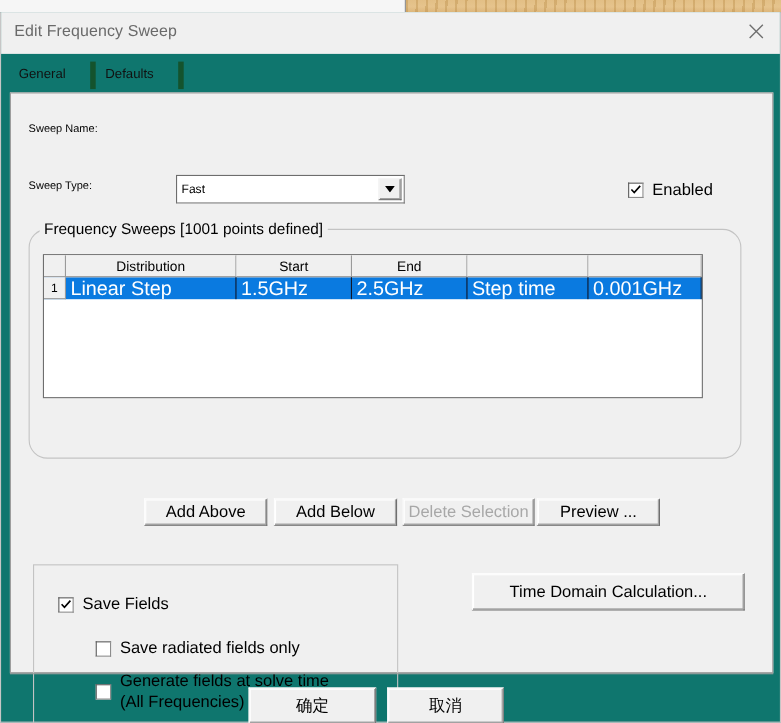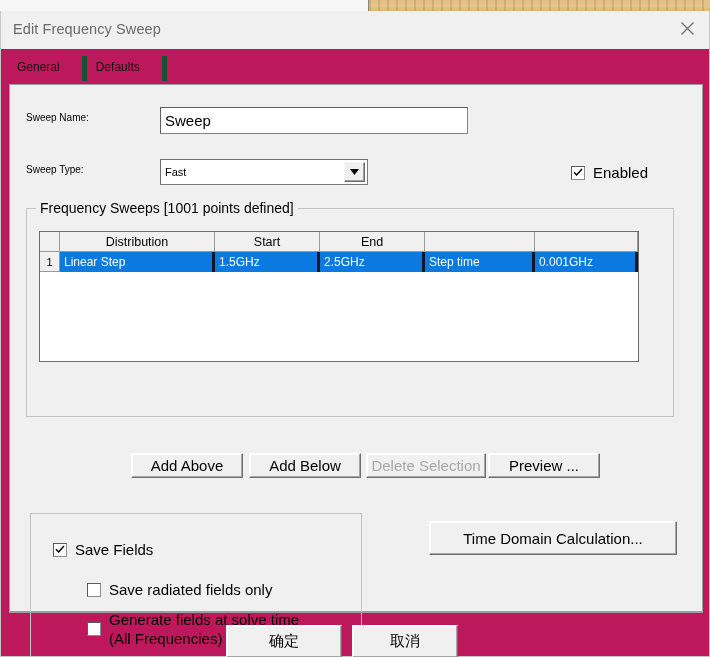--- a/index.html
+++ b/index.html
@@ -25,21 +25,21 @@
     background:
       repeating-linear-gradient(92deg, rgba(180,140,80,.30) 0 2px, rgba(255,255,255,.10) 2px 9px),
       linear-gradient(180deg, #dfb878 0%, #e3bd80 55%, #d9ae6c 100%);
     border-left: 1px solid #8a8a8a;
   }
 
   
   #dialog {
     position: absolute; left: 0; top: 11px;
     width: 710px; height: 646px;
-    background: #be185d;
+    background: #0f766e;
     border: 1px solid #c6c6c6;
     border-top: none;
   }
 
   #titlebar {
     position: relative; height: 38px; background: #f0f0f0;
   }
   #title-text {
     position: absolute; left: 12px; top: 10px;
     font-size: 14.5px; color: #6a6a6a; letter-spacing: .1px;
@@ -146,24 +146,24 @@
   .tbl-head .th {
     background: #f0f0f0;
     border-right: 1px solid #9a9a9a;
     border-bottom: 1px solid #9a9a9a;
     font-size: 12.5px; color: #000;
     display: flex; align-items: center; justify-content: center;
     cursor: pointer;
   }
   .tbl-row { display: flex; height: 20px; background: #0a7ae0; }
   .tbl-row .td {
-    font-size: 12px; color: #fff;
+    font-size: 18px; color: #fff;
     display: flex; align-items: center;
     padding-left: 4px;
-    border-right: 3px solid #0f172a;
+    border-right: 1px solid #0f172a;
     overflow: hidden; white-space: nowrap;
   }
   .tbl-row .rownum {
     background: #f0f0f0; color: #000;
     border-right: 1px solid #9a9a9a;
     border-bottom: 1px solid #9a9a9a;
     justify-content: center; padding-left: 0;
     font-size: 11px;
   }
   .c0 { width: 20px; flex: none; }
@@ -225,42 +225,41 @@
   </div>
 
   <div id="tabs">
     <div class="tab first">General</div>
     <div class="tab">Defaults</div>
   </div>
 
   <div id="client">
 
     <div class="row-label" style="left:16px; top:27px;">Sweep Name:</div>
-    <div id="sweep-name-field">Sweep</div>
 
     <div class="cb-wrap" style="left:561px; top:78px;">
       <span class="cbx">
         <svg width="10" height="9" viewBox="0 0 10 9">
           <path d="M1 4.3 L3.6 7 L9 1" stroke="#000" stroke-width="1.5" fill="none"></path>
         </svg>
       </span>
       <span class="cb-label">Enabled</span>
     </div>
 
     <div class="row-label" style="left:16px; top:79px;">Sweep Type:</div>
     <div id="sweep-type-combo">
       <div id="sweep-type-value">Fast</div>
       <div id="sweep-type-arrow">
         <svg width="9" height="6" viewBox="0 0 9 6">
             <path d="M0 0 H9 L4.5 6 Z" fill="#000"></path>
           </svg>
       </div>
     </div>
 
-    <div class="groupbox" style="left:16px; top:123px; width:648px; height:209px;">
+    <div class="groupbox" style="left:16px; top:123px; width:648px; height:209px;border-radius:17px;">
       <div class="gb-title">Frequency Sweeps [1001 points defined]</div>
 
       <div id="sweep-table">
         <div class="tbl-head">
           <div class="th c0"></div>
           <div class="th c1">Distribution</div>
           <div class="th c2">Start</div>
           <div class="th c3">End</div>
           <div class="th c4"></div>
           <div class="th c5"></div>

